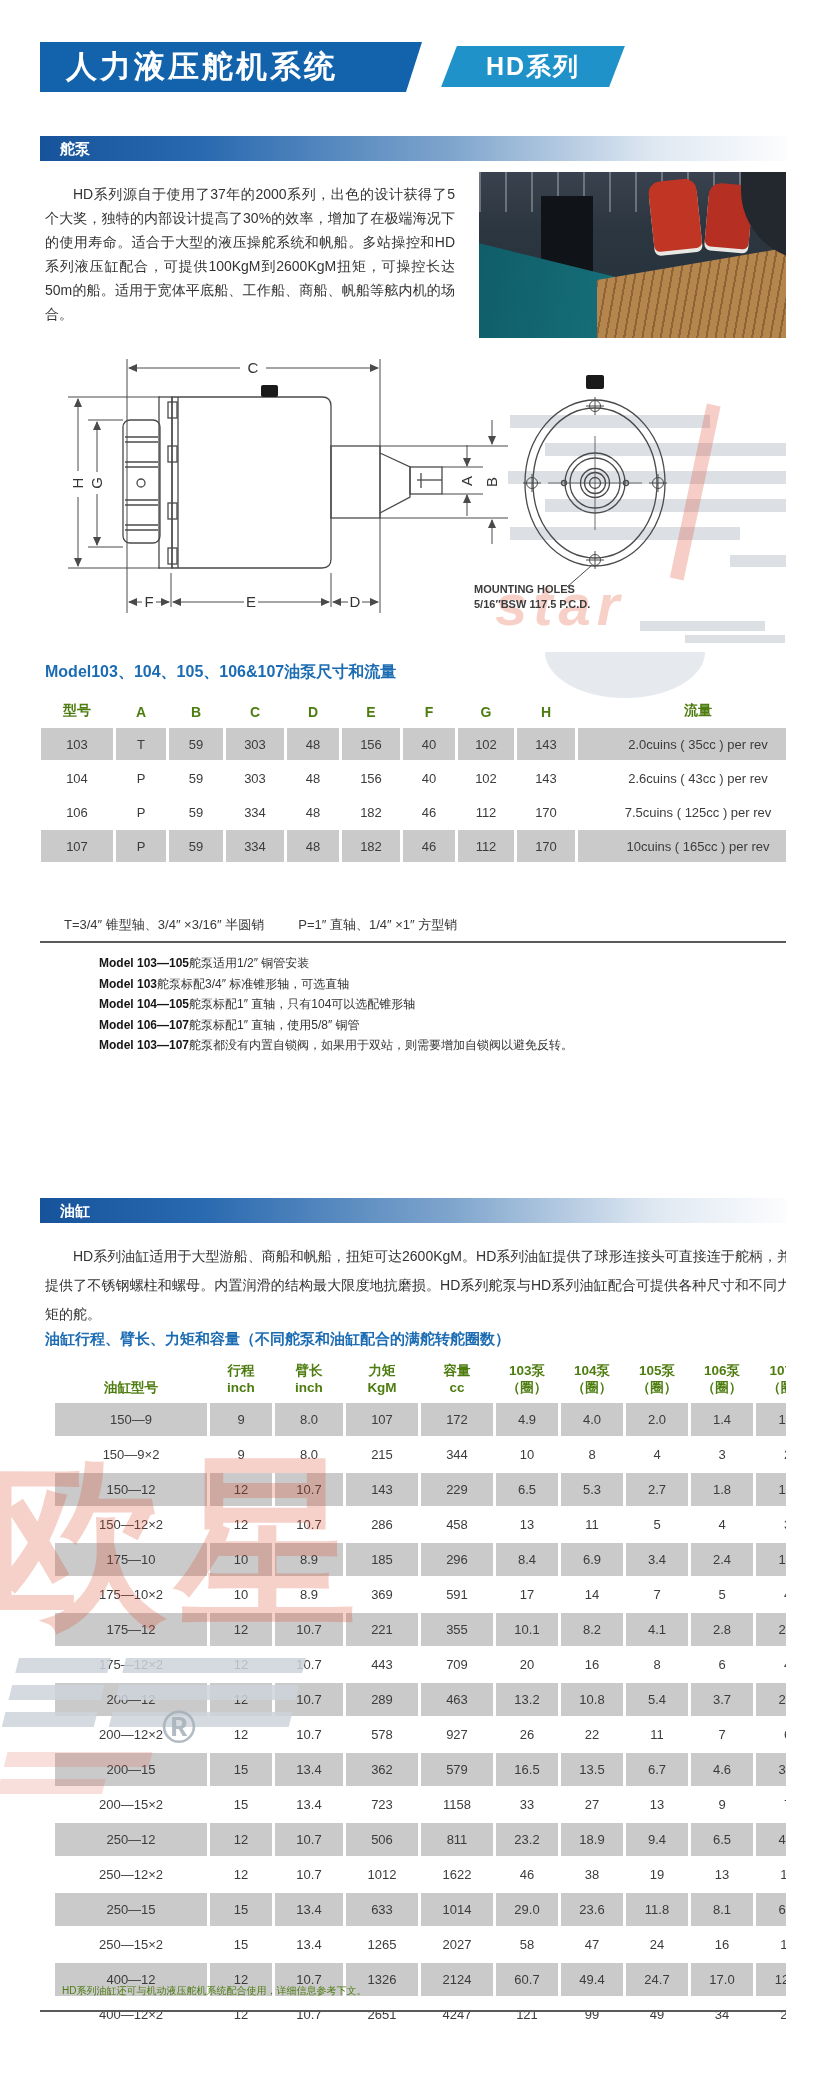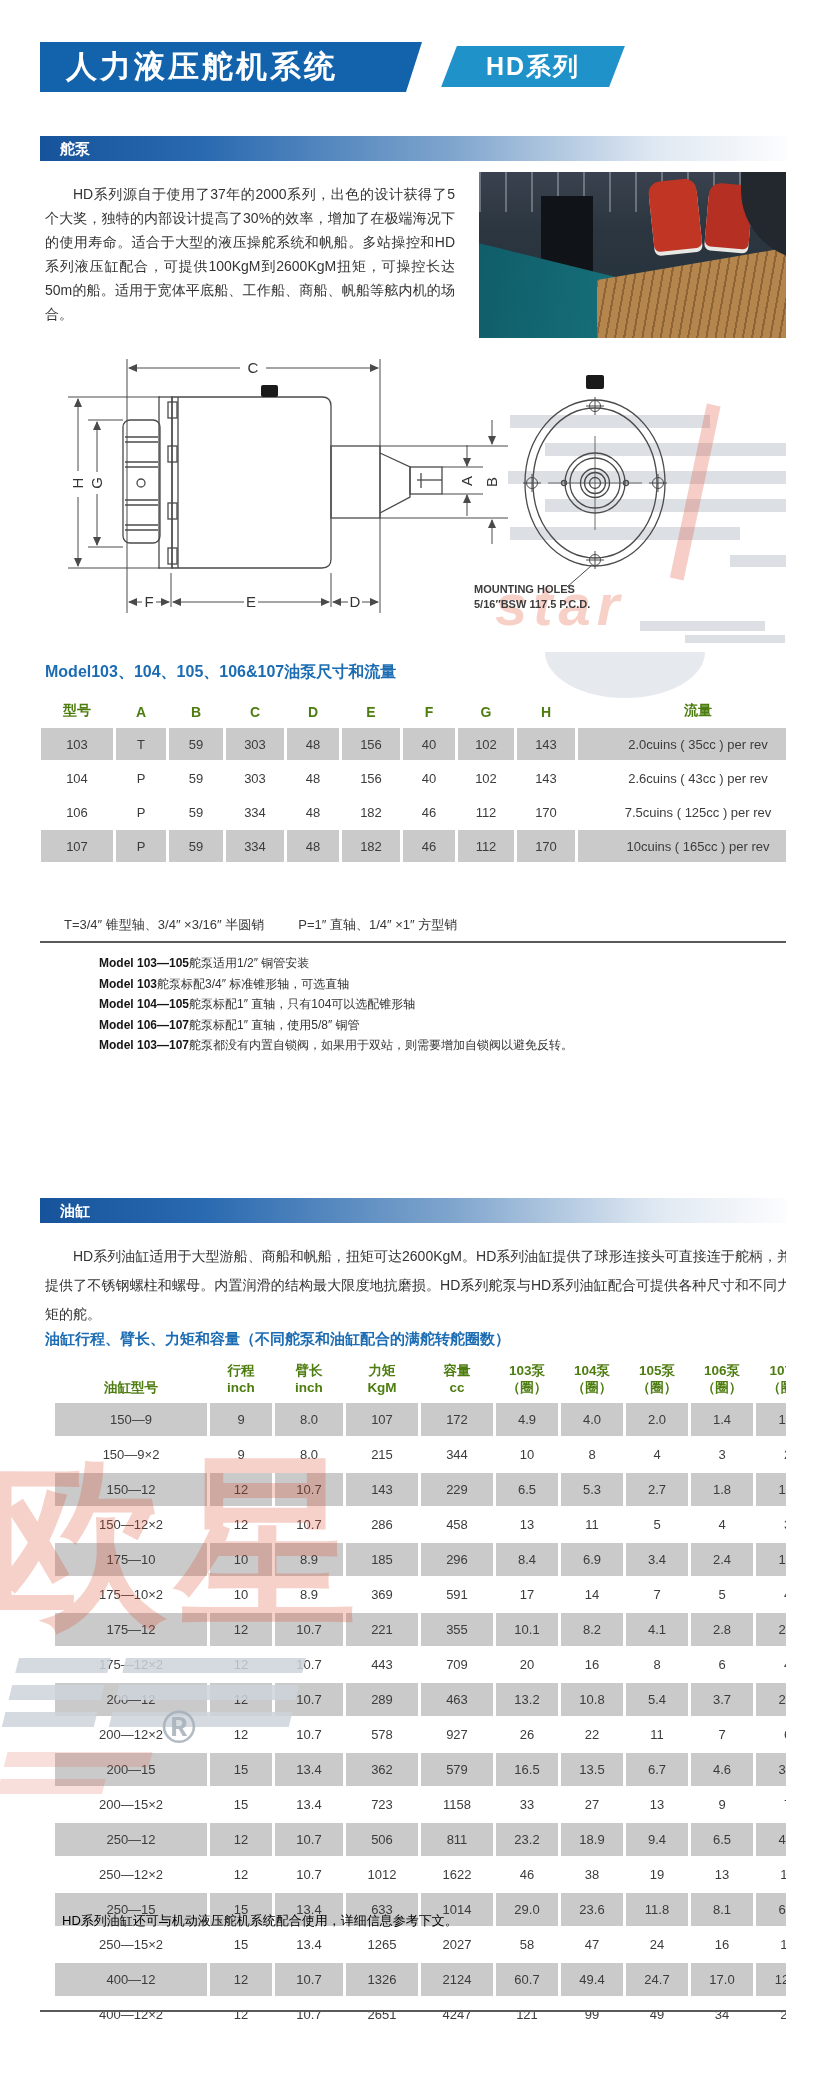--- a/index.html
+++ b/index.html
@@ -65,21 +65,21 @@
   #table2 th{font-size:13.5px;line-height:17px;padding:2px 0 5px;}
   #table2 td{height:31px;}
 
   .footnote{position:absolute;left:64px;top:916px;font-size:13px;color:#3a3a3a;}
   .footnote .gap{display:inline-block;width:34px;}
   .divider{position:absolute;left:40px;width:750px;height:2px;background:#5a5a5a;}
   #div1{top:941px;}
   #div2{top:2010px;}
   .notes{position:absolute;left:64px;top:953px;font-size:12px;color:#333;line-height:20.5px;margin-left:35px;}
   .notes b{color:#151515;}
-  .footer-note{position:absolute;left:62px;top:1912px;font-size:13px;color:#000000;}
+  .footer-note{position:absolute;left:62px;top:1984px;font-size:10px;color:#4d7c0f;}
 
   
   .wm{position:absolute;pointer-events:none;z-index:4;}
   .wm-bowl{left:545px;top:652px;width:160px;height:46px;background:#dde1e7;opacity:.75;
            border-radius:0 0 90px 90px / 0 0 52px 52px;}
   .wm-bars-tr div{position:absolute;background:#dde1e7;height:10px;}
   .wm-red-chars{left:-15px;top:1452px;font-size:182px;font-weight:bold;line-height:1;
                 color:rgba(219,70,45,.25);letter-spacing:8px;white-space:nowrap;}
   .wm-logo{left:0;top:1652px;width:310px;height:100px;transform:skewX(-14deg);}
   .wm-logo div{position:absolute;background:#cdd3d9;opacity:.85;}

